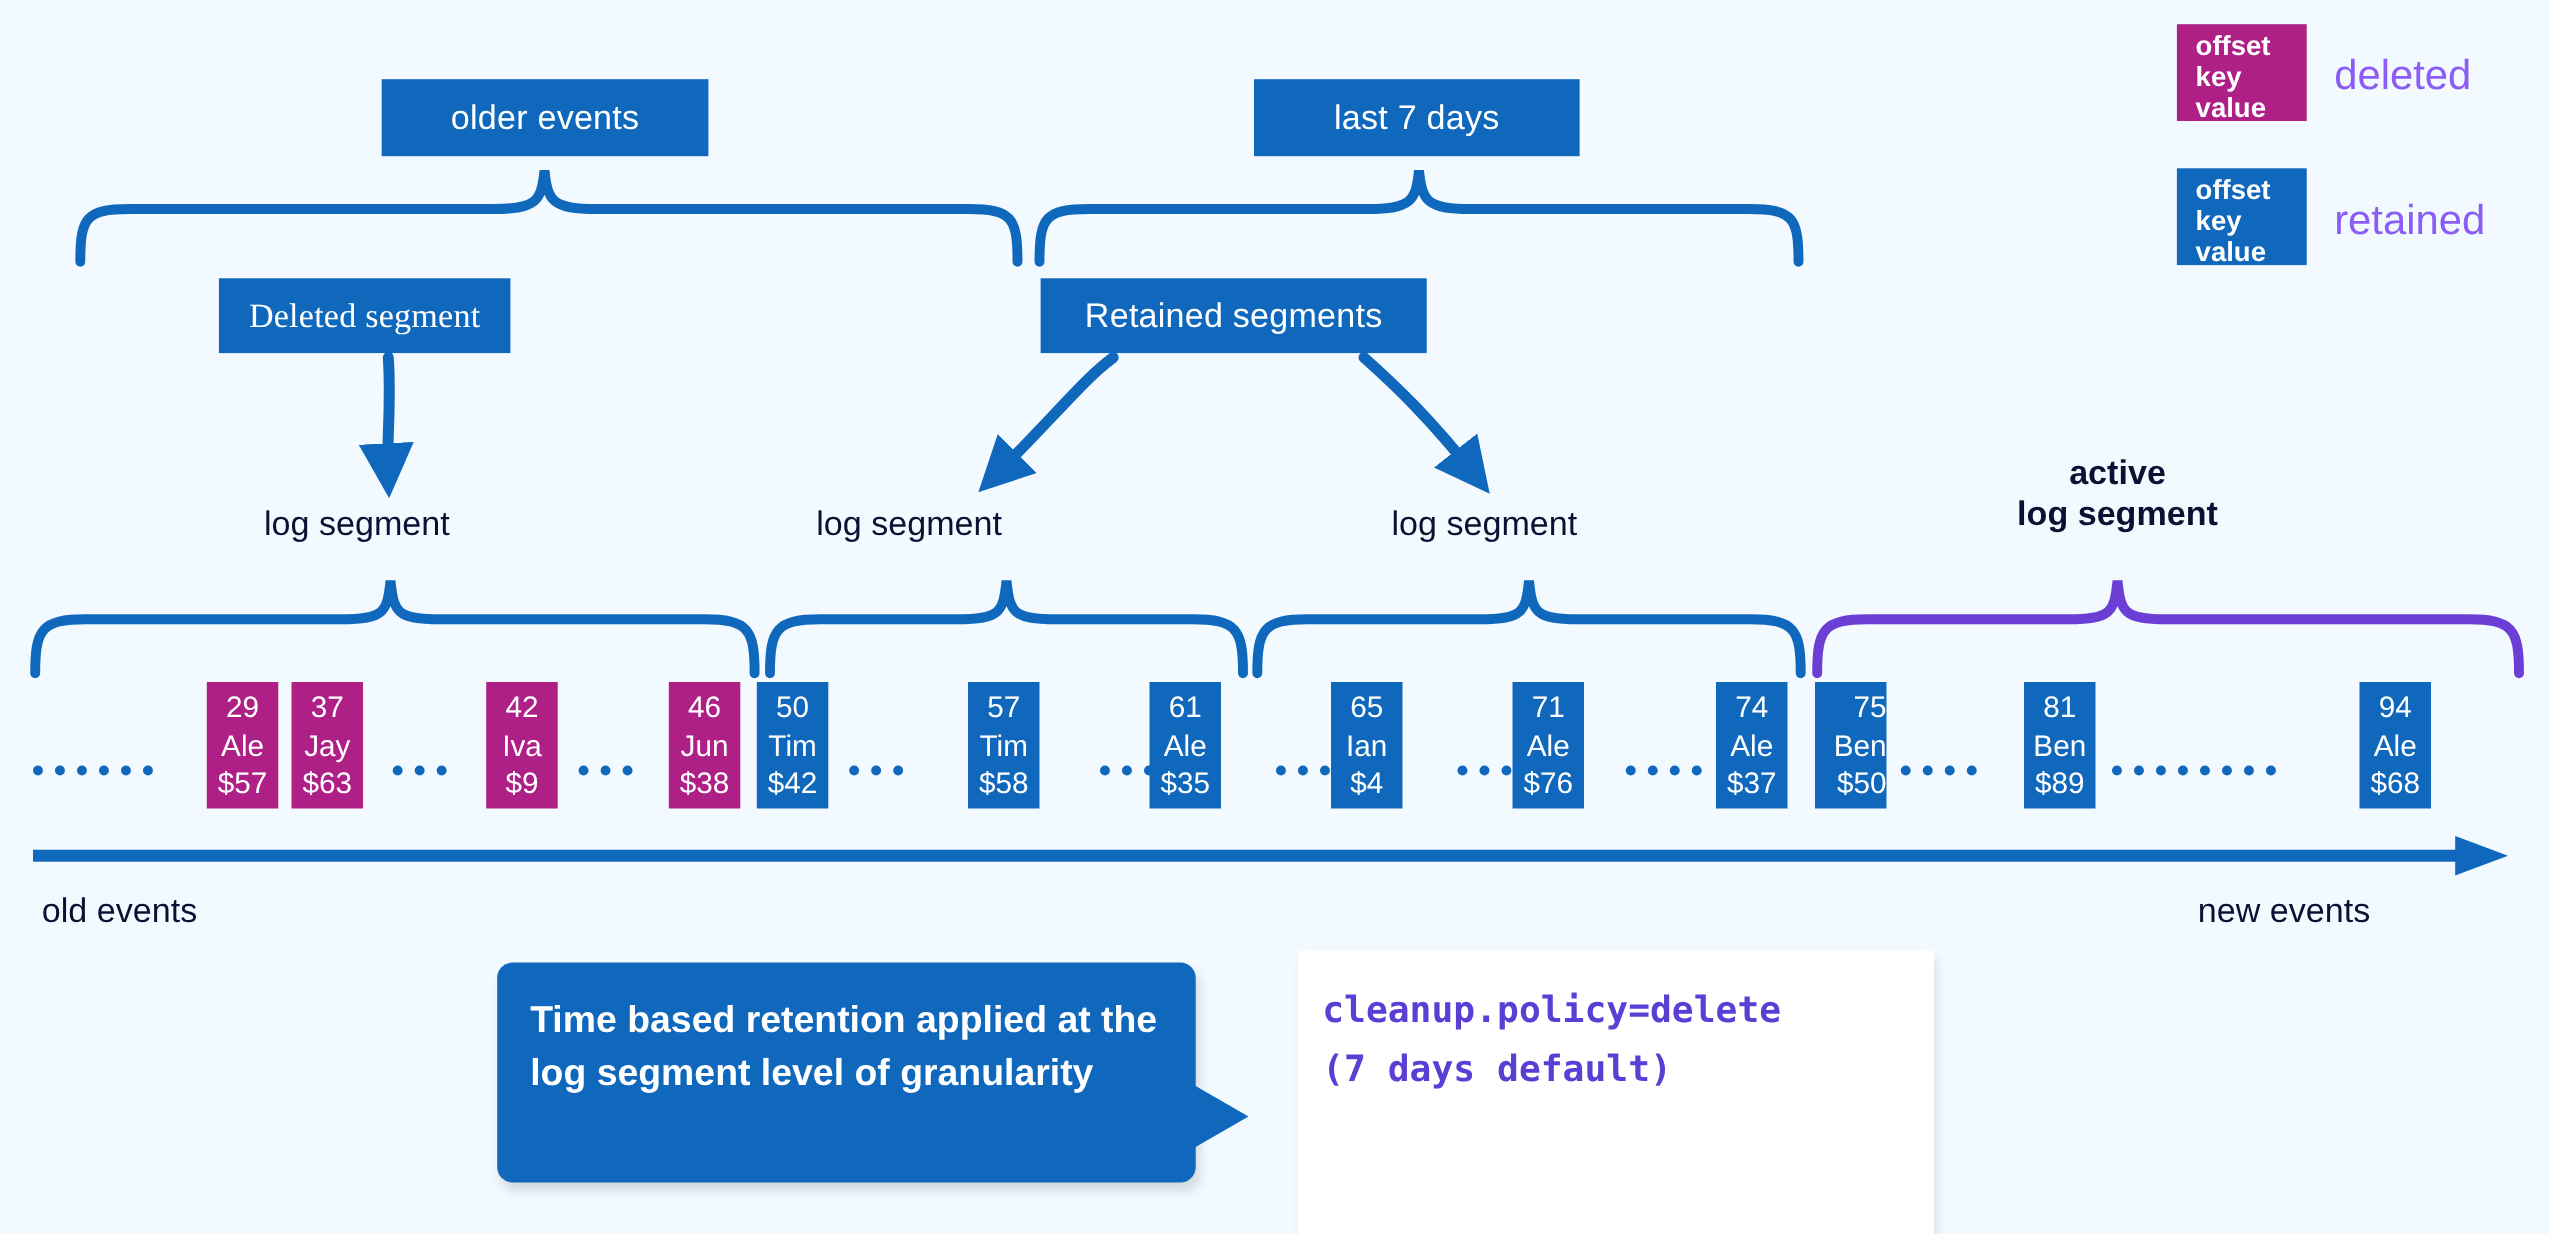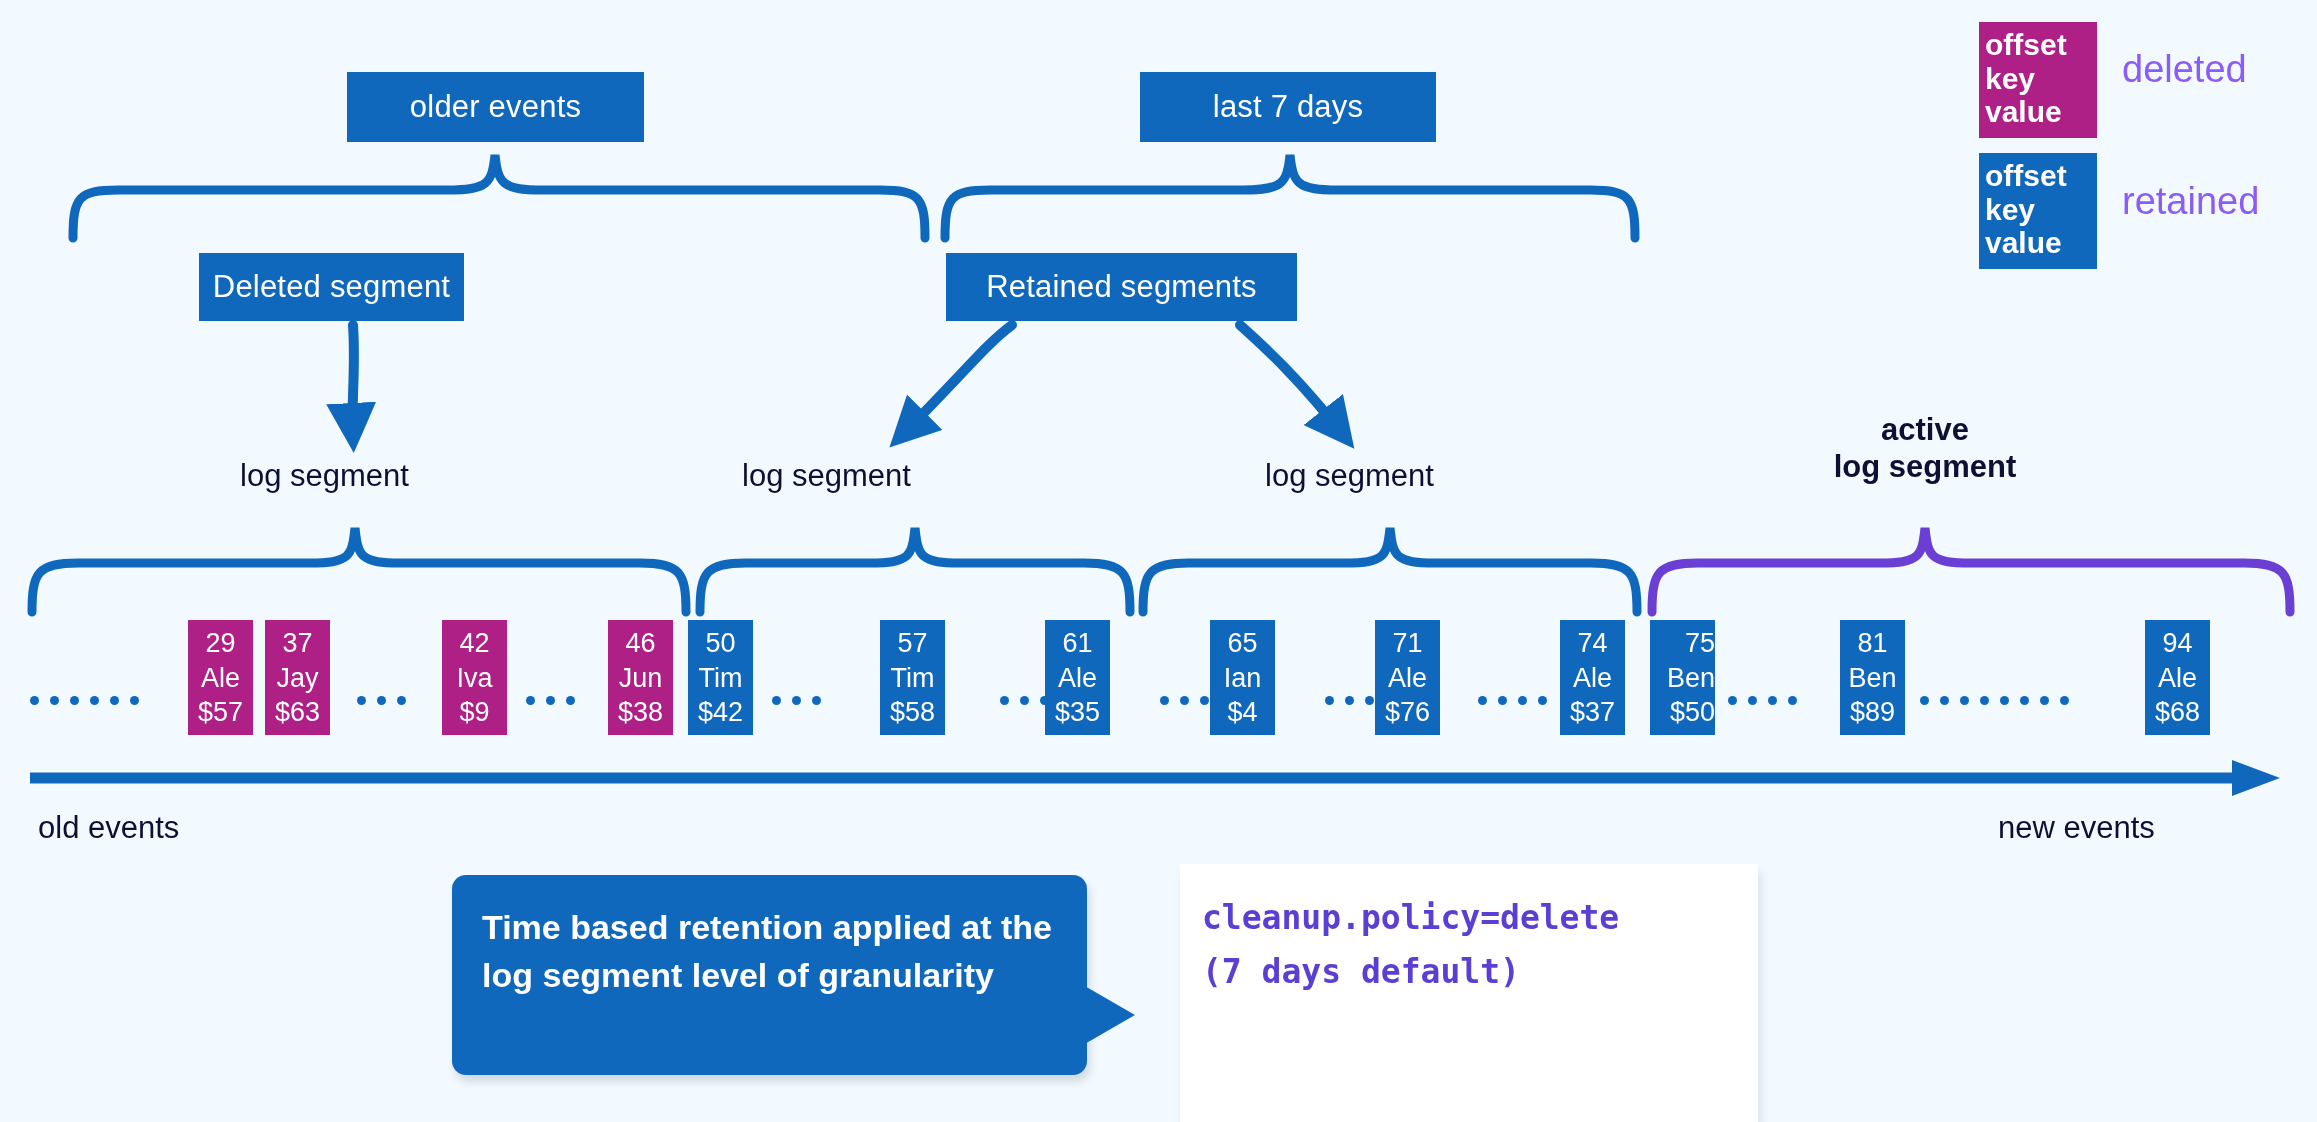--- a/index.html
+++ b/index.html
@@ -81,26 +81,26 @@
     display: block;
     width: 9px; height: 9px;
     border-radius: 50%;
     background: #1068bd;
   }
 
   
   .legend-swatch {
     position: absolute;
     width: 118px;
-    height: 116px;
+    height: 88px;
     color: #fff;
-    font-size: 30px;
+    font-size: 25px;
     line-height: 1.12;
     font-weight: 600;
-    padding: 6px 0 0 6px;
+    padding: 6px 0 0 17px;
   }
   .legend-swatch.del { background: #af2087; }
   .legend-swatch.ret { background: #1068bd; }
   .legend-text {
     position: absolute;
     font-size: 38px;
     color: #8b5cf6;
     white-space: nowrap;
   }
 
@@ -182,21 +182,21 @@
     <path d="M 2232 760 L 2280 778 L 2232 796 z" fill="#1068bd"></path>
   </svg>
 
   <div class="bluebox" style="left:347px; top:72px; width:297px; height:70px;">
     <span>older events</span>
   </div>
   <div class="bluebox" style="left:1140px; top:72px; width:296px; height:70px;">
     <span>last 7 days</span>
   </div>
 
-  <div class="bluebox" style="left:199px; top:253px; width:265px; height:68px;">
+  <div class="bluebox" style="left:199px; top:253px; width:265px; height:68px;font-family:Liberation Serif, serif;">
     <span>Deleted segment</span>
   </div>
   <div class="bluebox" style="left:946px; top:253px; width:351px; height:68px;">
     <span>Retained segments</span>
   </div>
 
   <div class="plabel" style="left:240px; top:458px;">
     <span>log segment</span>
   </div>
   <div class="plabel" style="left:742px; top:458px;">

